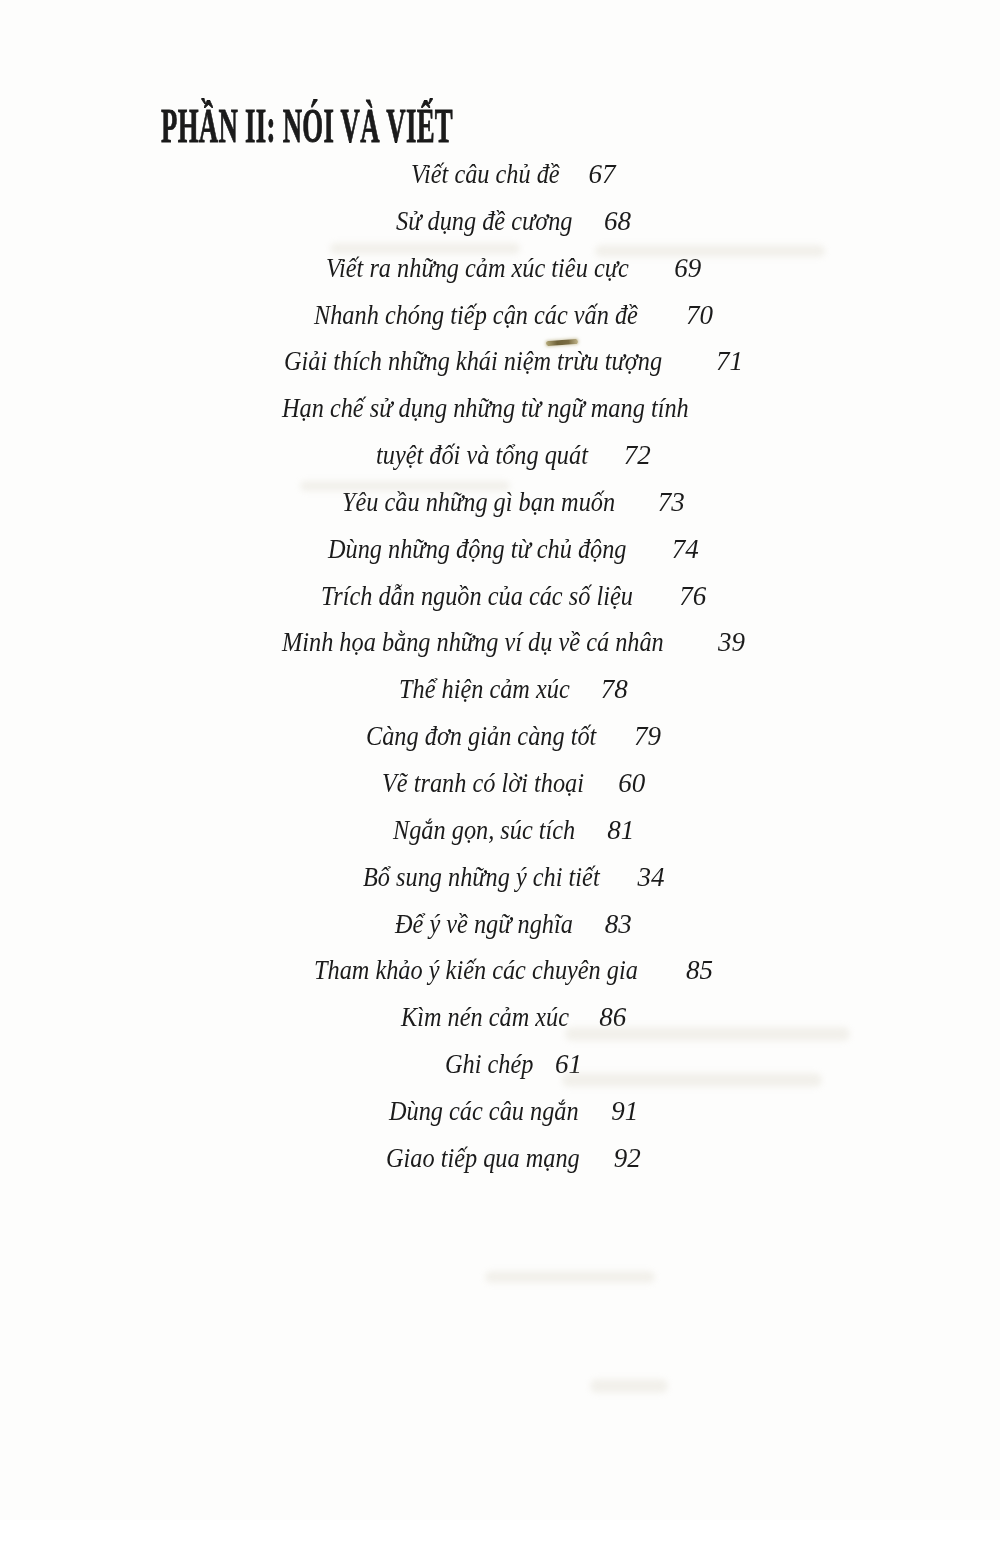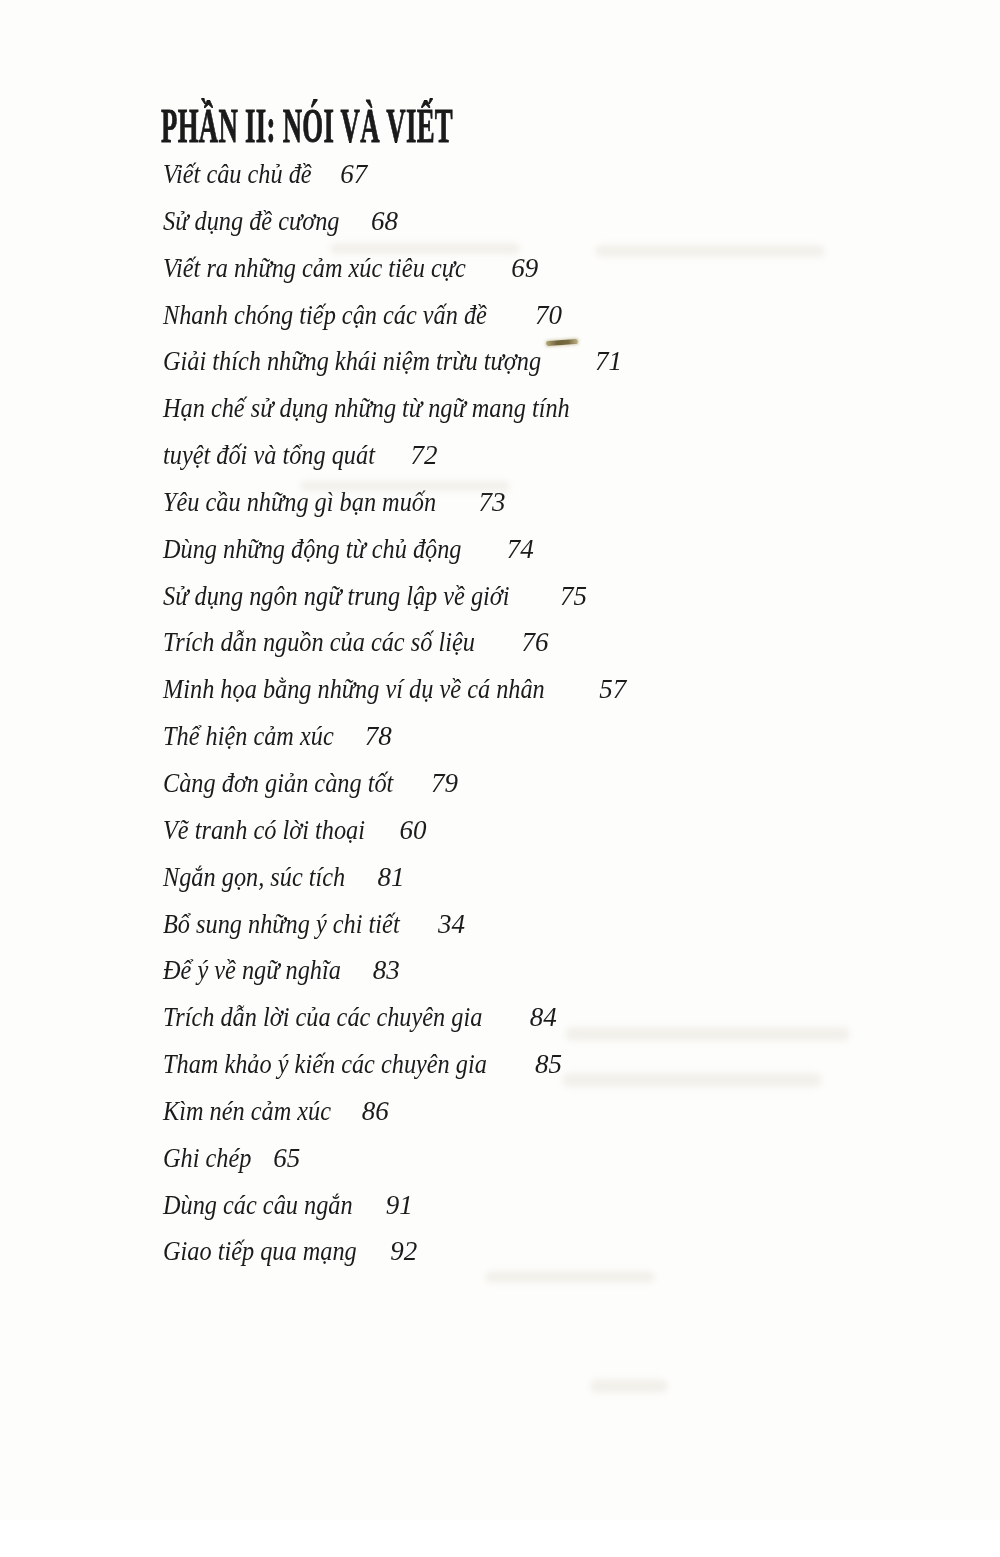--- a/index.html
+++ b/index.html
@@ -32,21 +32,21 @@
     transform-origin: 0 0;
   }
   .toc {
     position: absolute;
     left: 163px;
     top: 151px;
     width: 701px;
   }
   .row {
     display: flex;
-    justify-content: flex-start;
+    justify-content: center;
     align-items: baseline;
     height: 46.85px;
     line-height: 46.85px;
     font-style: italic;
     font-size: 27px;
     white-space: nowrap;
   }
   .row .label {
     display: inline-block;
     transform: scaleX(0.9);
@@ -129,33 +129,29 @@
   <div class="row">
     <span class="label">Yêu cầu những gì bạn muốn</span>
     <span class="num">73</span>
   </div>
 
   <div class="row">
     <span class="label">Dùng những động từ chủ động</span>
     <span class="num">74</span>
   </div>
 
-  <div class="row">
-    <span class="label">Sử dụng ngôn ngữ trung lập về giới</span>
-    <span class="num">75</span>
-  </div>
 
   <div class="row">
     <span class="label">Trích dẫn nguồn của các số liệu</span>
     <span class="num">76</span>
   </div>
 
   <div class="row">
     <span class="label">Minh họa bằng những ví dụ về cá nhân</span>
-    <span class="num">57</span>
+    <span class="num">39</span>
   </div>
 
   <div class="row">
     <span class="label">Thể hiện cảm xúc</span>
     <span class="num">78</span>
   </div>
 
   <div class="row">
     <span class="label">Càng đơn giản càng tốt</span>
     <span class="num">79</span>
@@ -174,39 +170,35 @@
   <div class="row">
     <span class="label">Bổ sung những ý chi tiết</span>
     <span class="num">34</span>
   </div>
 
   <div class="row">
     <span class="label">Để ý về ngữ nghĩa</span>
     <span class="num">83</span>
   </div>
 
-  <div class="row">
-    <span class="label">Trích dẫn lời của các chuyên gia</span>
-    <span class="num">84</span>
-  </div>
 
   <div class="row">
     <span class="label">Tham khảo ý kiến các chuyên gia</span>
     <span class="num">85</span>
   </div>
 
   <div class="row">
     <span class="label">Kìm nén cảm xúc</span>
     <span class="num">86</span>
   </div>
 
 
   <div class="row">
     <span class="label">Ghi chép</span>
-    <span class="num">65</span>
+    <span class="num">61</span>
   </div>
 
 
 
   <div class="row">
     <span class="label">Dùng các câu ngắn</span>
     <span class="num">91</span>
   </div>
 
   <div class="row">

